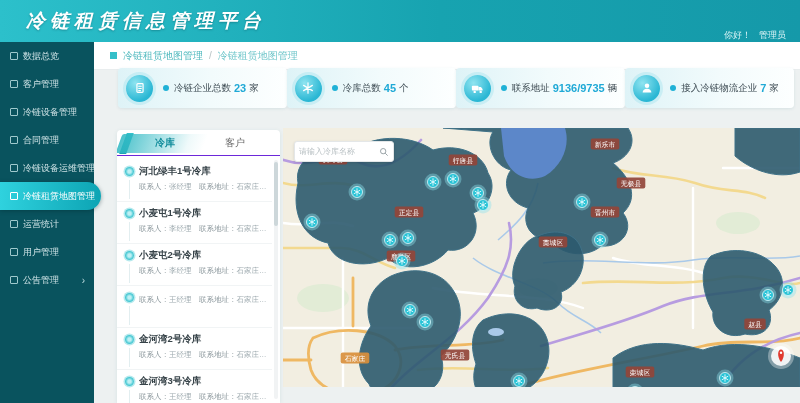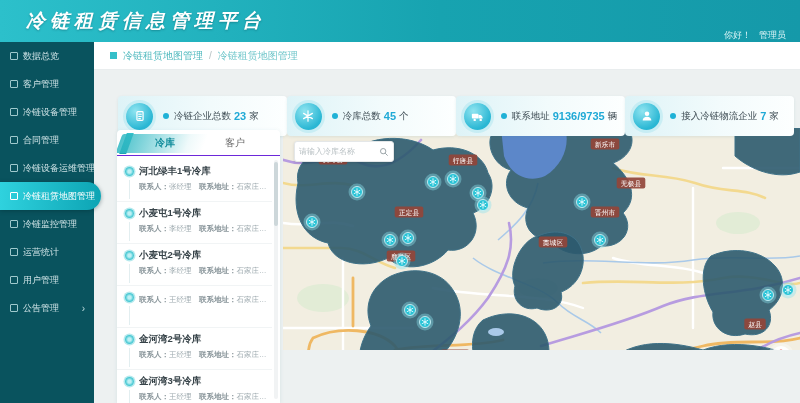--- a/index.html
+++ b/index.html
@@ -27,21 +27,21 @@
 
   
   .crumbbar { position:absolute; left:94px; top:42px; right:0; height:28px; background:#fff;
     border-bottom:1px solid #e9edee; display:flex; align-items:center; z-index:5; }
   .crumb-sq { width:7px; height:7px; background:#35bfc9; margin:0 6px 0 16px; }
   .crumb { font-size:10px; color:#4db8bd; cursor:pointer; }
   .crumb.current { color:#6cc5c9; }
   .crumb-sep { font-size:10px; color:#b8c4c6; margin:0 6px; }
 
   
-  .stats { position:absolute; left:118px; top:96px; right:6px; height:40px; display:flex; gap:0; z-index:5; }
+  .stats { position:absolute; left:118px; top:68px; right:6px; height:40px; display:flex; gap:0; z-index:5; }
   .card { flex:1 1 0; height:40px; background:linear-gradient(90deg,#def3f7 0%,#f2fbfc 55%,#fdffff 100%);
     border-radius:4px; box-shadow:0 1px 3px rgba(60,120,130,.12); display:flex; align-items:center; padding:0 8px; }
   .cicon { width:27px; height:27px; border-radius:50%; flex:0 0 auto;
     background:radial-gradient(circle at 35% 30%,#8fe4f0,#2ab7d4 70%); display:flex; align-items:center; justify-content:center;
     box-shadow:0 0 0 3px rgba(120,215,232,.25); }
   .cdot { width:6px; height:6px; border-radius:50%; background:#1fb1d6; margin:0 5px 0 10px; flex:0 0 auto; }
   .clabel { font-size:9.5px; color:#3c4a52; white-space:nowrap; }
   .cvalue { font-size:11px; font-weight:bold; color:#1fa9d6; margin:0 3px; white-space:nowrap; }
   .cunit { font-size:9.5px; color:#3c4a52; }
 
@@ -54,27 +54,27 @@
   .tab-slash { position:absolute; left:6px; top:3px; width:7px; height:21px; background:linear-gradient(180deg,#35c3cd,#1da4b2); transform:skewX(-20deg); }
   .tab { position:absolute; top:0; height:26px; line-height:26px; font-size:10px; cursor:pointer; }
   .tab.t0 { left:38px; color:#0e8b9a; font-weight:bold; }
   .tab.t1 { left:108px; color:#666; }
   .list { position:absolute; left:0; right:8px; top:30px; bottom:0; overflow:hidden; }
   .litem { position:relative; height:42px; border-bottom:1px solid #f1f4f5; padding:5px 4px 0 8px; cursor:pointer; }
   .licon { position:absolute; left:8px; top:7px; width:9px; height:9px; border-radius:50%;
     background:radial-gradient(circle,#bff0f4 25%,#2ec0cc 70%); box-shadow:0 0 0 1.5px rgba(46,192,204,.35); }
   .ltitle { margin-left:14px; font-size:9.5px; color:#374349; font-weight:bold; white-space:nowrap; overflow:hidden; }
   .lsub { margin-left:14px; margin-top:4px; font-size:7.5px; color:#9fabb0; white-space:nowrap; overflow:hidden; text-overflow:ellipsis; }
-  .lsub b { font-weight:bold; color:#8b979c; }
+  .lsub b { font-weight:normal; color:#8b979c; }
   .ltl { position:absolute; left:12px; top:20px; bottom:2px; width:1px; background:#e2eef0; }
   .scrollbar { position:absolute; right:2px; top:30px; bottom:4px; width:4px; background:#f1f3f4; border-radius:2px; cursor:pointer; }
   .scrollthumb { position:absolute; left:0; top:2px; width:4px; height:64px; background:#cdd7da; border-radius:2px; }
 
   
-  .map { position:absolute; left:283px; top:128px; width:517px; height:222px; background:#f2eee1; overflow:hidden; cursor:grab; }
+  .map { position:absolute; left:283px; top:128px; width:517px; height:259px; background:#f2eee1; overflow:hidden; cursor:grab; }
   .map svg { display:block; }
   .mapsearch { position:absolute; left:11px; top:13px; width:100px; height:21px; background:#fff;
     border:1px solid #e4e7e8; border-radius:3px; box-shadow:0 1px 3px rgba(0,0,0,.12);
     display:flex; align-items:center; padding:0 4px; z-index:10; }
   .mapsearch input { flex:1; min-width:0; border:none; outline:none; font-size:8px; color:#555;
     font-family:"Liberation Sans",sans-serif; background:transparent; }
   .mapsearch input::placeholder { color:#b7bfc2; }
   .msearch-icon { flex:0 0 auto; width:10px; height:10px; }
 </style>
 </head>
@@ -107,24 +107,20 @@
         <span class="si"></span>
         <span class="ml">合同管理</span>
       </div>
       <div class="mitem">
         <span class="si"></span>
         <span class="ml">冷链设备运维管理</span>
       </div>
       <div class="mitem active">
         <span class="si"></span>
         <span class="ml">冷链租赁地图管理</span>
-      </div>
-      <div class="mitem">
-        <span class="si"></span>
-        <span class="ml">冷链监控管理</span>
       </div>
       <div class="mitem">
         <span class="si"></span>
         <span class="ml">运营统计</span>
       </div>
       <div class="mitem">
         <span class="si"></span>
         <span class="ml">用户管理</span>
       </div>
       <div class="mitem">

